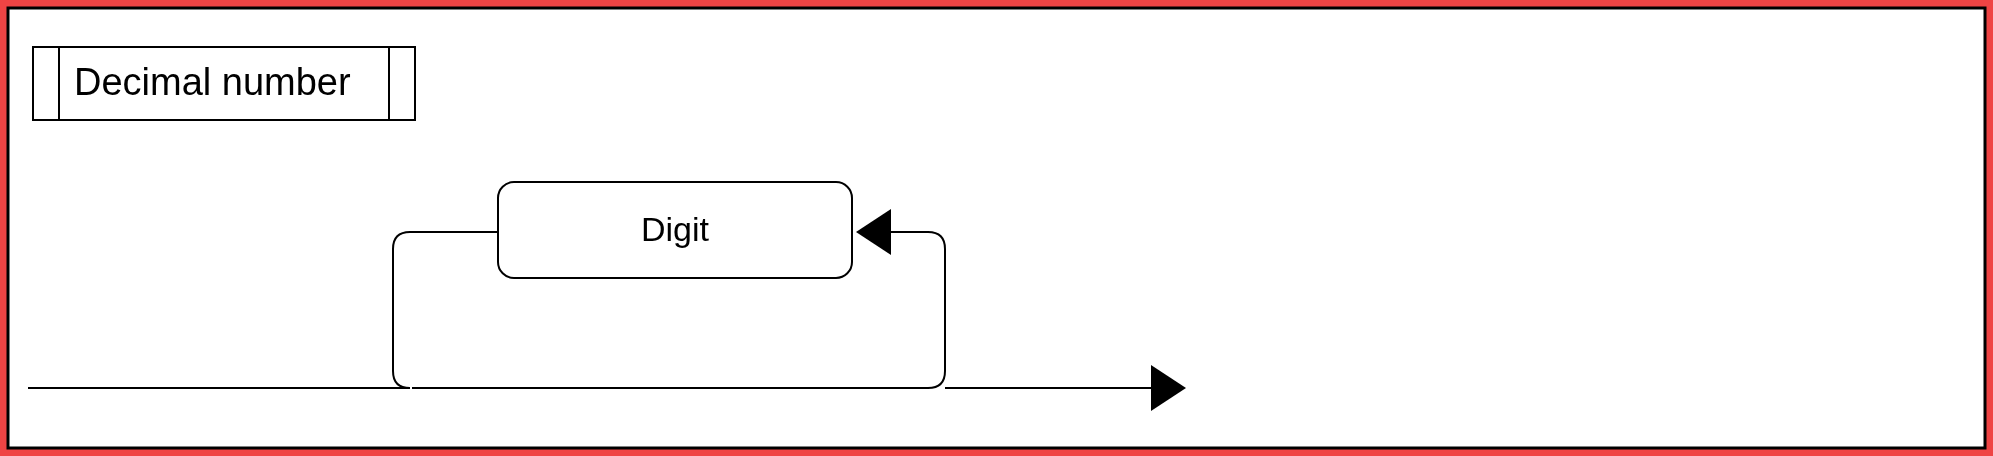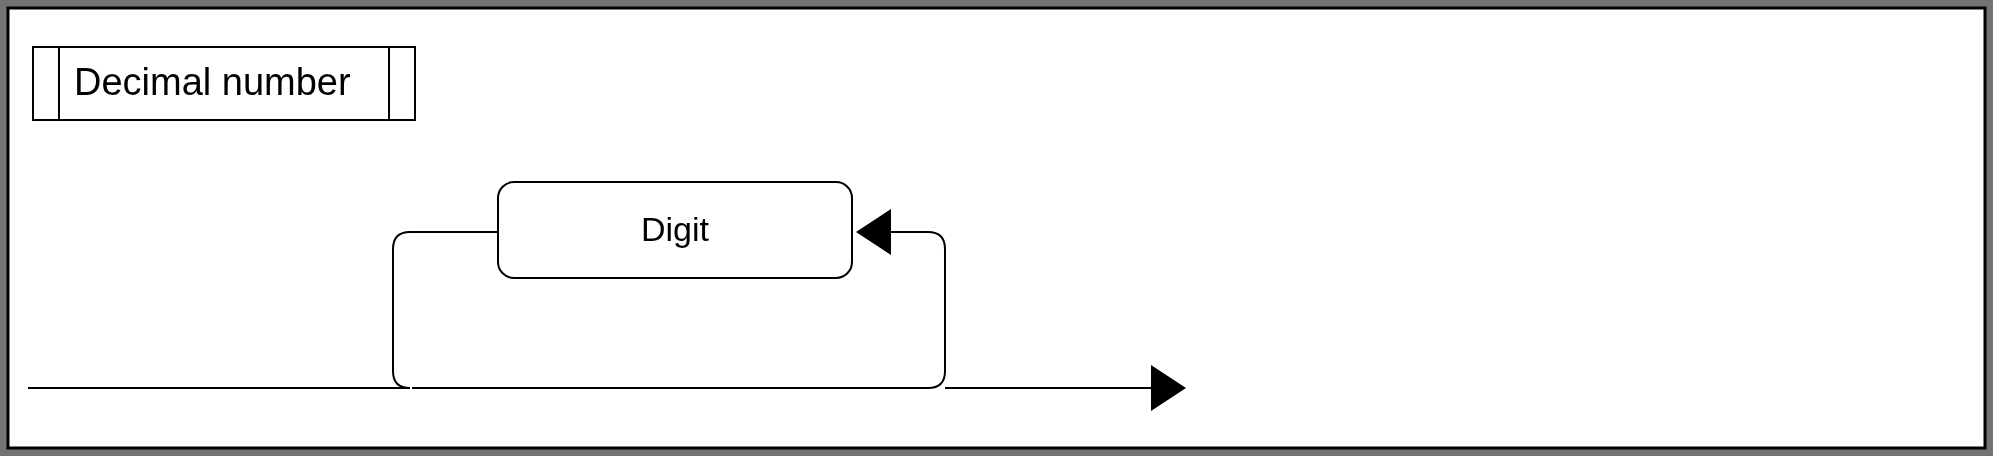--- a/index.html
+++ b/index.html
@@ -8,21 +8,21 @@
     padding: 0;
     background: #ffffff;
   }
   body {
     font-family: "Liberation Sans", sans-serif;
   }
   #canvas {
     position: relative;
     width: 1993px;
     height: 456px;
-    background: #737373;
+    background: #ef4444;
     overflow: hidden;
   }
   #diagram-svg {
     position: absolute;
     left: 0;
     top: 0;
     width: 1993px;
     height: 456px;
     display: block;
   }

